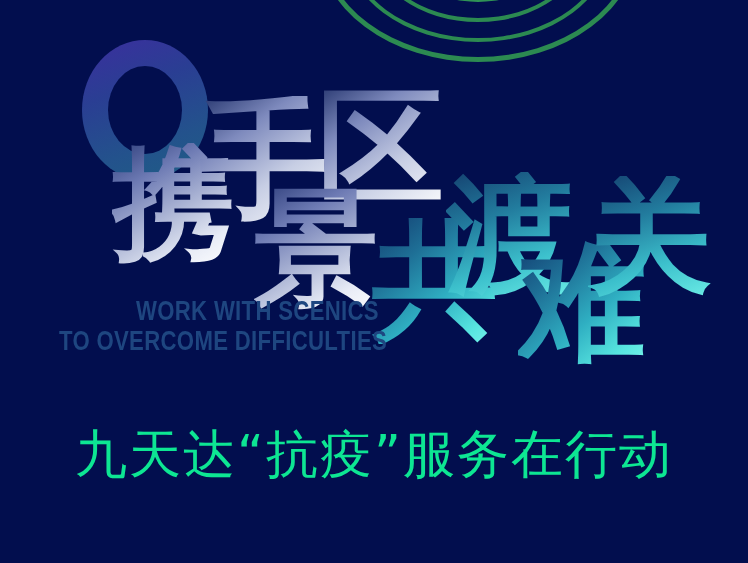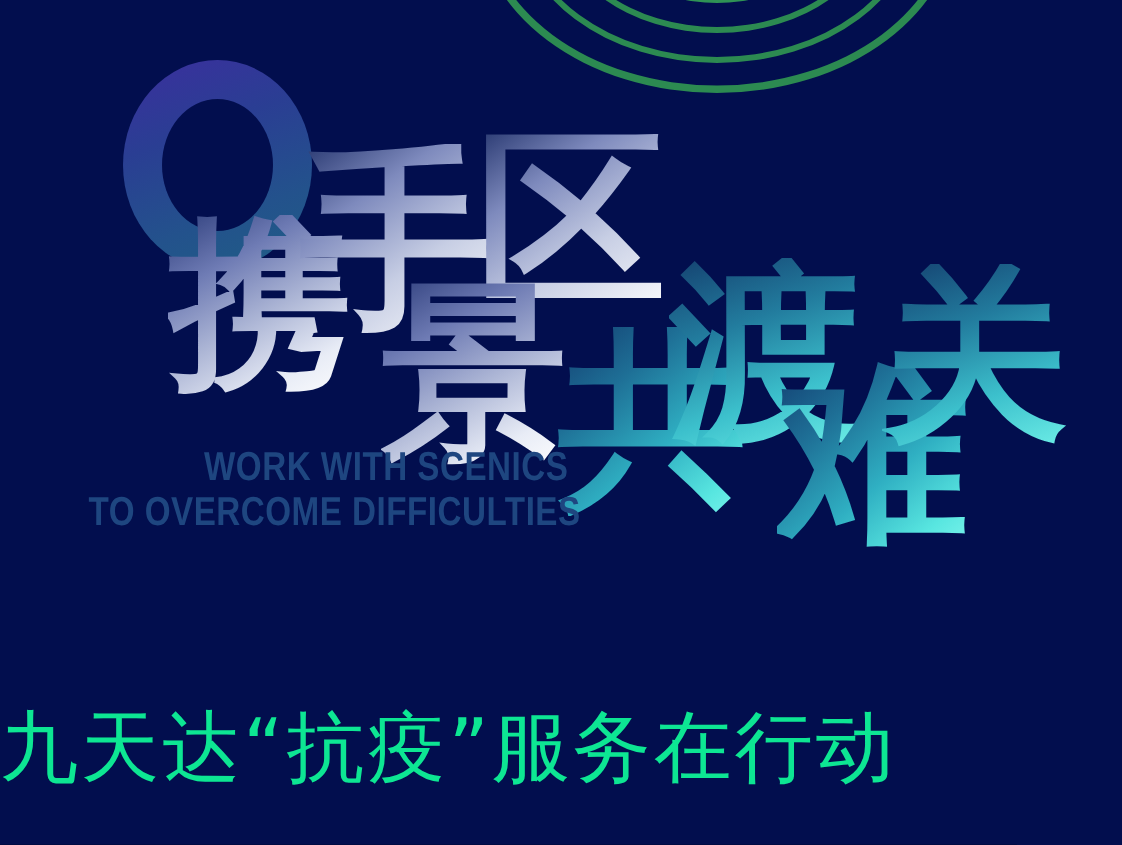--- a/index.html
+++ b/index.html
@@ -114,28 +114,27 @@
     top: 326px;
     font-size: 27px;
   }
 
   
   .subtitle {
     position: absolute;
     left: 0;
     top: 420px;
     width: 748px;
-    text-align: left;
+    text-align: center;
     color: #0DE693;
     font-family: "DejaVu Sans", sans-serif;
     font-weight: 400;
     font-size: 52px;
     letter-spacing: 2px;
     white-space: nowrap;
-    margin-top: 44px;
   }
 </style>
 </head>
 <body>
 
 <div id="poster">
 
   <div class="arc-wrap">
     <div class="arc a1"></div>
     <div class="arc a2"></div>

